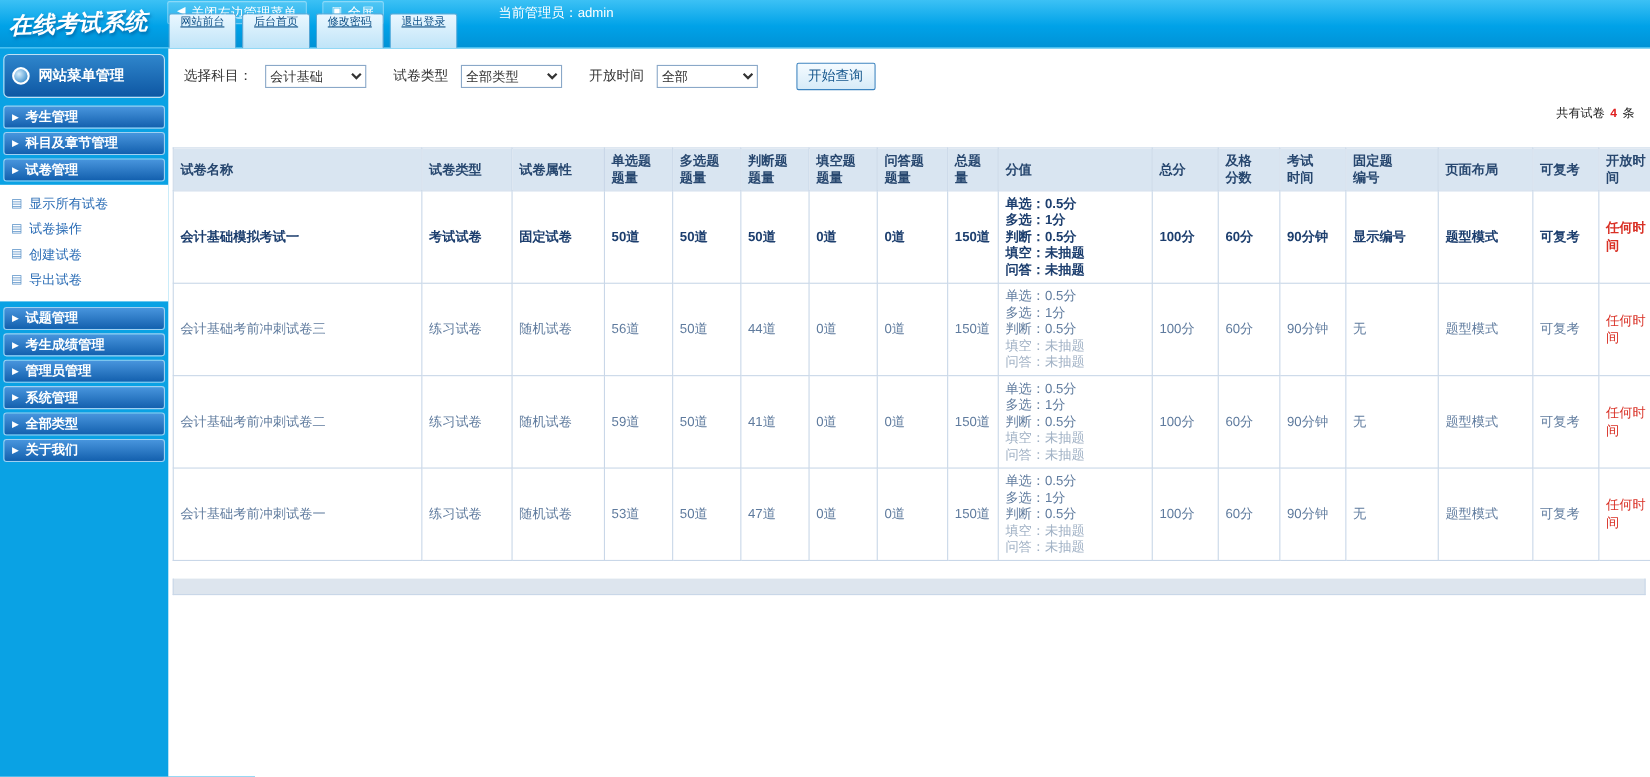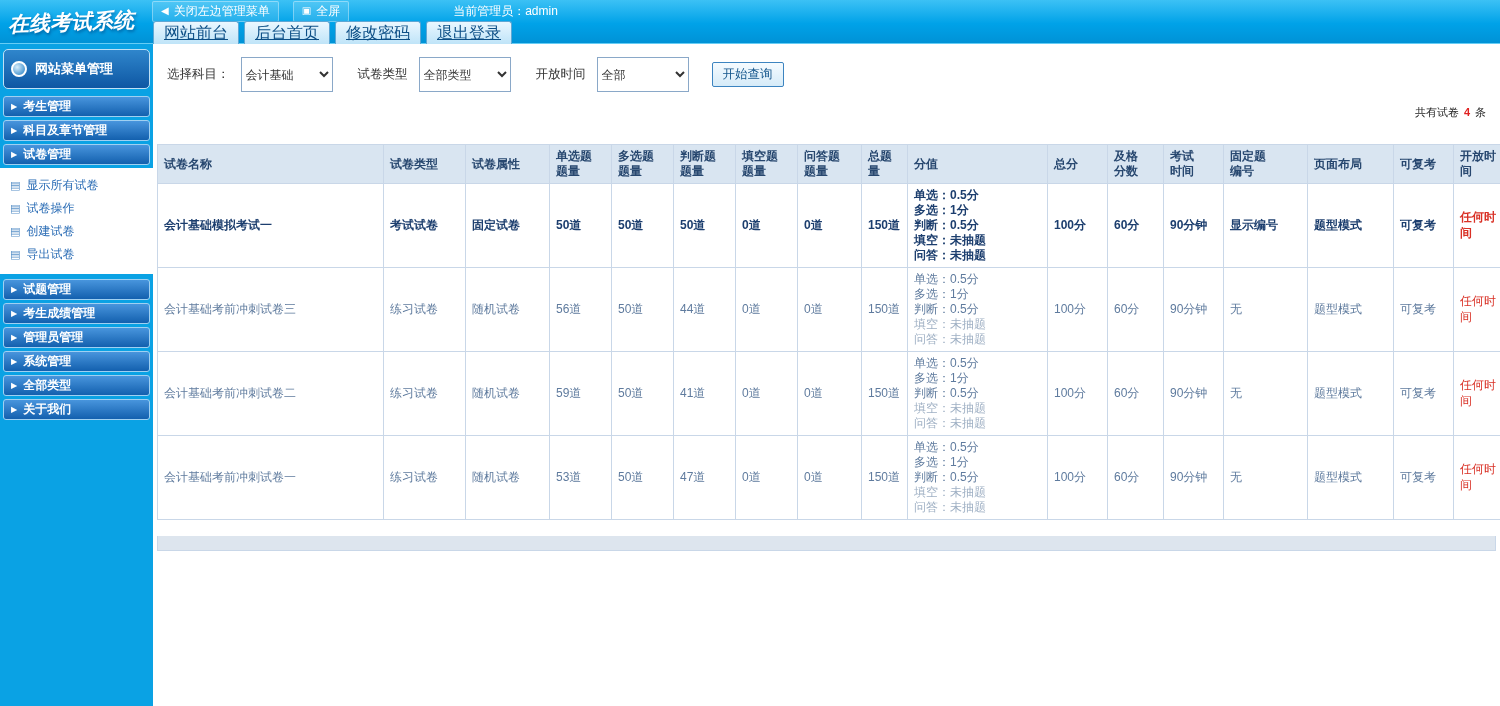--- a/index.html
+++ b/index.html
@@ -32,21 +32,21 @@
     margin-right:14px; cursor:pointer;
   }
   .top-ico { font-size:10px; line-height:1; }
   .admin-label { color:#fff; font-size:12px; margin-left:90px; }
 
   .topbar-row2 { height:22px; display:flex; align-items:flex-end; padding-left:153px; gap:5px; }
   .top-tab {
     background:linear-gradient(#eaf7ff,#bfe4f8);
     border:1px solid #5ea7d4; border-bottom:none;
     border-radius:3px 3px 0 0;
-    padding:3px 10px 3px; font-size:16px; color:#0d4f86;
+    padding:3px 10px 18px; font-size:10px; color:#0d4f86;
     text-decoration:underline; cursor:pointer; line-height:1;
   }
 
   
   .layout { display:flex; height:662px; }
 
   
   .sidebar { width:153px; background:#0aa2e4; padding-top:3px; flex:none; }
   .sidebar-title {
     margin:2px 3px 7px; height:40px;
@@ -82,28 +82,28 @@
     text-align:center; color:#1a62b2; font-size:24px;
     padding:12px 0 9px;
     background:linear-gradient(#ffffff,#f3f7fb);
     border-bottom:1px solid #dfe7f1;
   }
   .filters {
     display:flex; align-items:center; gap:11px;
     padding:13px 14px 5px; font-size:12.5px; color:#333;
   }
   .filters select {
-    height:35px; border:1px solid #8aa8c8; background:#fff;
+    height:21px; border:1px solid #8aa8c8; background:#fff;
     font-size:12px; color:#333; min-width:92px;
     font-family:Liberation Serif, serif;
   }
   .filters .flt-label { margin-left:14px; }
   .filters .flt-label:first-child { margin-left:0; }
   .search-btn {
-    margin-left:12px; padding:3px 10px;
+    margin-left:24px; padding:3px 10px;
     background:linear-gradient(#f5fbff,#d6ebf8);
     border:1px solid #3c84c0; border-radius:2px;
     color:#14568c; font-size:12.5px; cursor:pointer;
     font-family:"Liberation Sans","DejaVu Sans",sans-serif;
   }
   .summary { padding:8px 14px 8px; font-size:11px; color:#222;text-align:right; }
   .summary .count { color:#e02020; font-weight:bold; margin:0 5px; }
 
   .table-wrap { margin:16px 4px; }
   table.papers { width:100%; border-collapse:collapse; table-layout:fixed; font-size:12px; }

